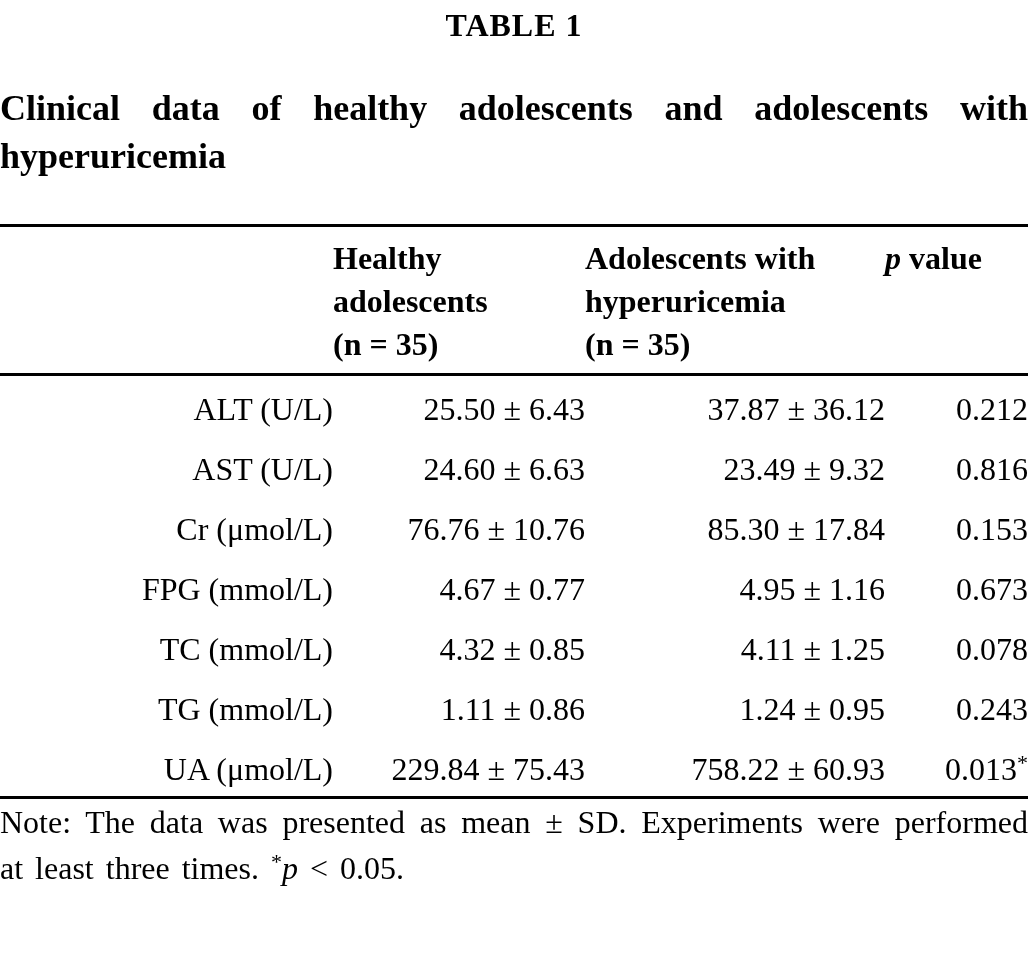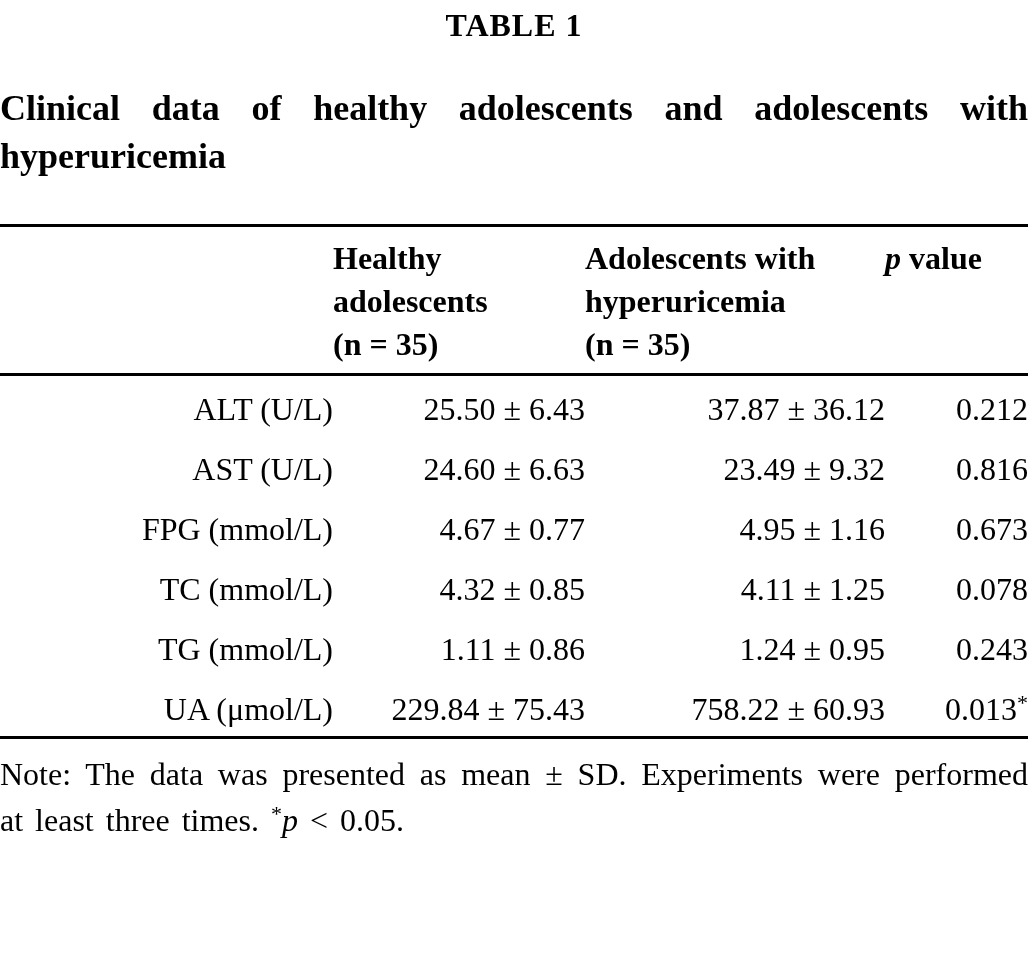--- a/index.html
+++ b/index.html
@@ -70,21 +70,21 @@
   thead th.col-label { padding-left: 30px; }
   tbody tr:first-child td { padding-top: 18px; }
   tbody tr:last-child td { padding-bottom: 12px; }
   .italic { font-style: italic; }
   sup.marker {
     font-size: 22px;
     vertical-align: 10px;
     line-height: 0;
   }
   .note {
-    margin-top: 12px;
+    margin-top: 0;
     font-size: 32px;
     line-height: 46px;
     text-align: justify;
     word-spacing: 4px;
   }
 </style>
 </head>
 <body>
 
 <div class="page">
@@ -119,20 +119,26 @@
         <td>37.87 ± 36.12</td>
         <td><span>0.212</span><sup class="marker"></sup></td>
       </tr>
       <tr>
         <td class="col-label">AST (U/L)</td>
         <td>24.60 ± 6.63</td>
         <td>23.49 ± 9.32</td>
         <td><span>0.816</span><sup class="marker"></sup></td>
       </tr>
       <tr>
+        <td class="col-label">Cr (μmol/L)</td>
+        <td>76.76 ± 10.76</td>
+        <td>85.30 ± 17.84</td>
+        <td><span>0.153</span><sup class="marker"></sup></td>
+      </tr>
+      <tr>
         <td class="col-label">FPG (mmol/L)</td>
         <td>4.67 ± 0.77</td>
         <td>4.95 ± 1.16</td>
         <td><span>0.673</span><sup class="marker"></sup></td>
       </tr>
       <tr>
         <td class="col-label">TC (mmol/L)</td>
         <td>4.32 ± 0.85</td>
         <td>4.11 ± 1.25</td>
         <td><span>0.078</span><sup class="marker"></sup></td>

